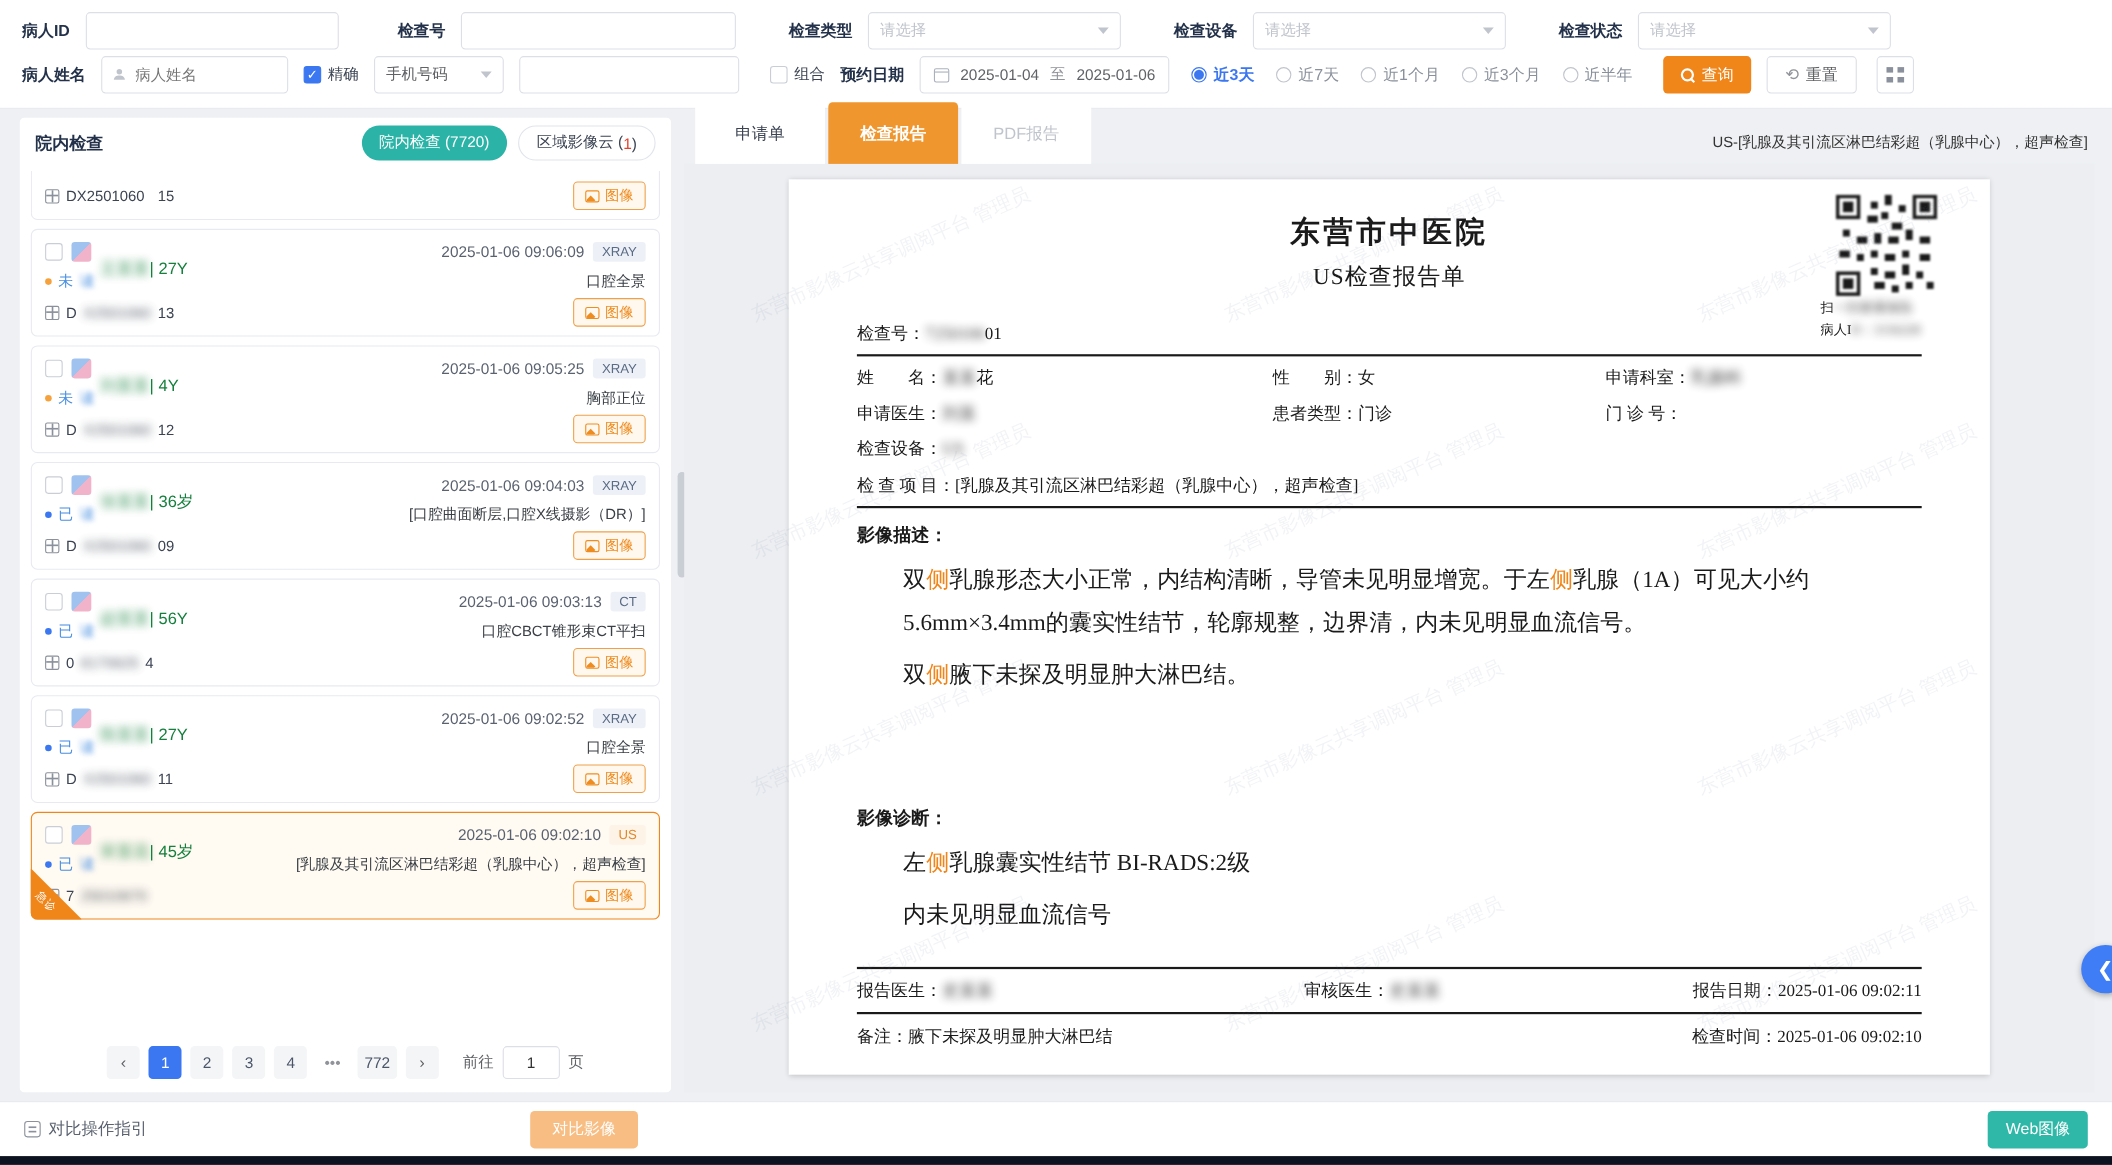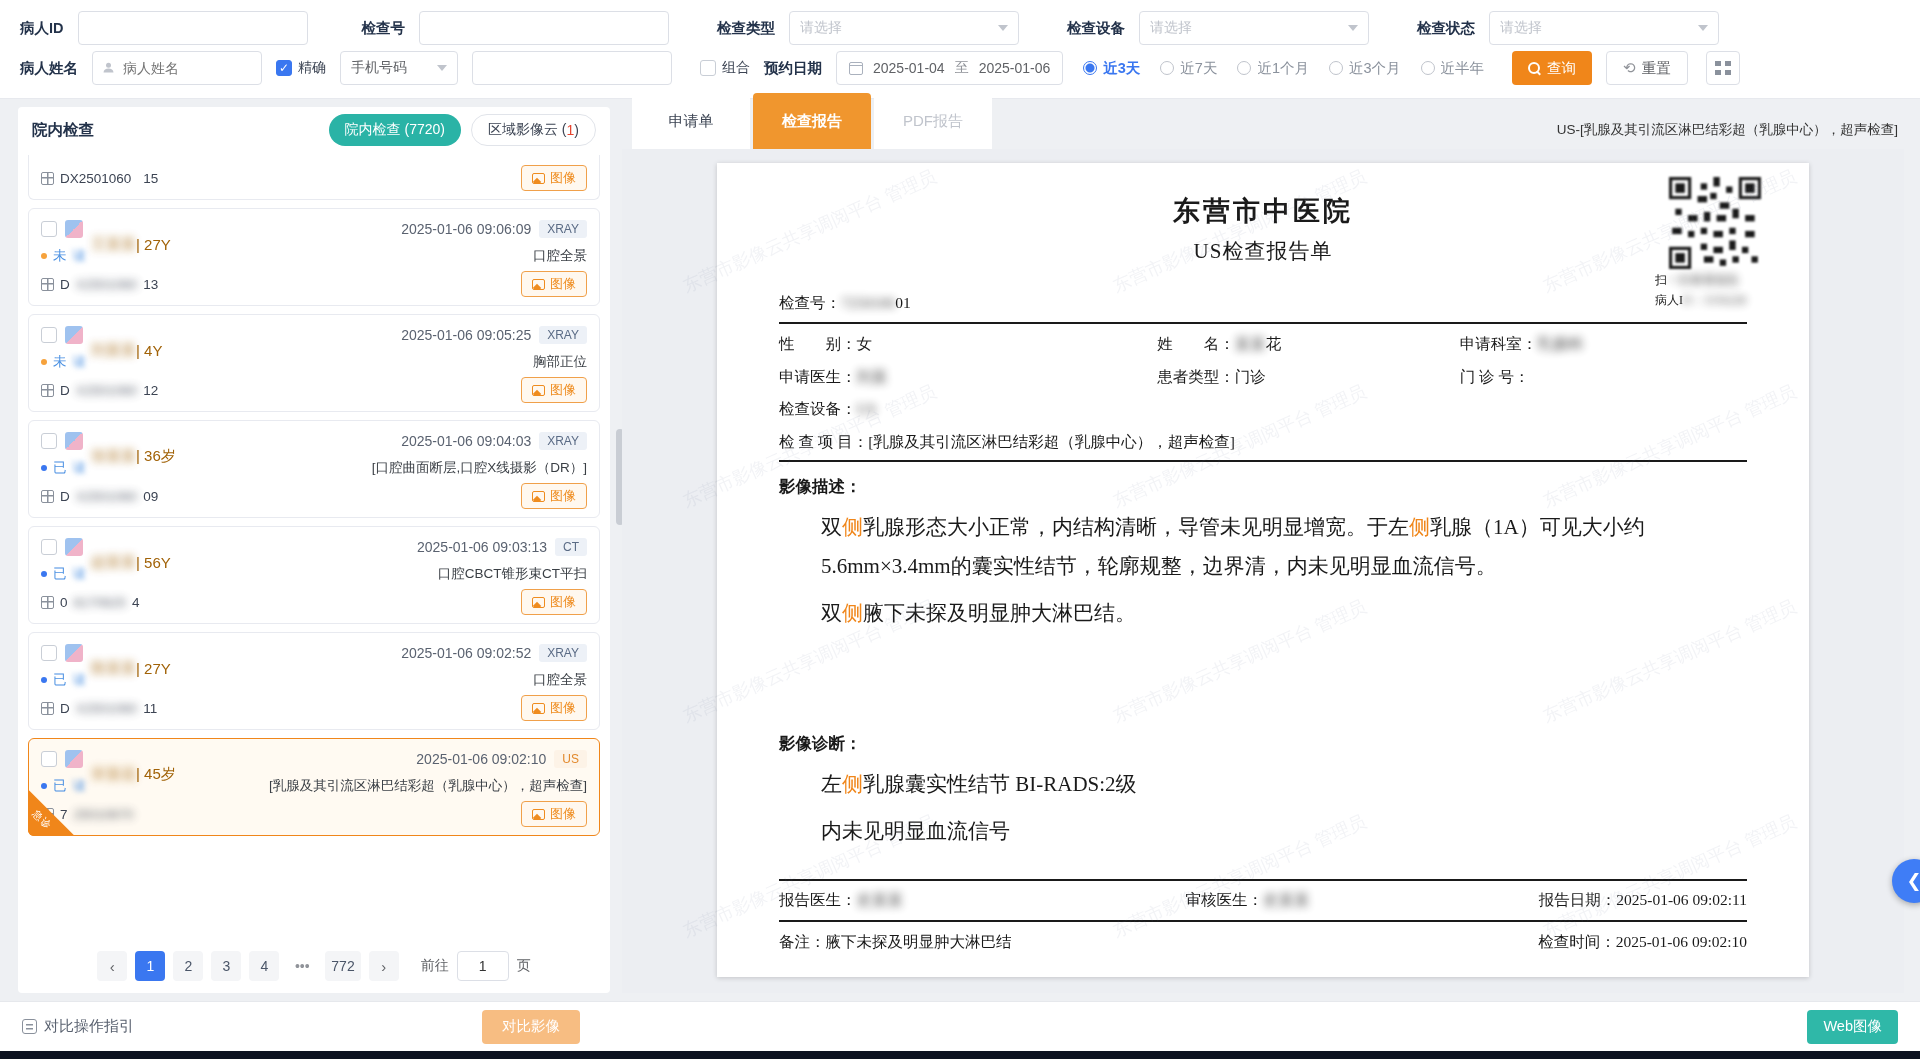--- a/index.html
+++ b/index.html
@@ -70,21 +70,21 @@
   .pill { height:32px; border-radius:16px; display:inline-flex; align-items:center; padding:0 16px; font-size:14px; cursor:pointer; }
   .pill.active { background:#2ab3a6; color:#fff; }
   .pill.plain { background:#fff; border:1px solid #e1e4ea; color:#3c4453; }
   .pill .red { color:#e5432e; }
   .exam-list { flex:1; overflow:hidden; padding:2px 10px 0; min-height:0; }
   .card { position:relative; border:1px solid #e8eaf0; border-radius:6px; padding:7px 12px 8px; margin-bottom:8px; background:#fff; cursor:pointer; }
   .card.selected { border:1.5px solid #f0861a; background:#fffaf2; }
   .card.partial { border-top:none; border-top-left-radius:0; border-top-right-radius:0; }
   .c-row1 { display:flex; align-items:center; gap:8px; height:26px; }
   .thumb { width:18px; height:18px; border-radius:3px; background:linear-gradient(135deg,#9fc2ef 50%,#f0b3c9 50%); flex:none; }
-  .c-name { font-size:15px; color:#a16207; display:flex; align-items:center;margin-top:30px; }
+  .c-name { font-size:15px; color:#15803d; display:flex; align-items:center;margin-top:30px; }
   .c-time { margin-left:auto; color:#5a6270; font-size:14px; }
   .c-badge { background:#edf1f7; color:#5a6b85; font-size:12px; padding:3px 8px; border-radius:3px; line-height:1; }
   .c-badge.US { background:#fdf3e7; color:#e2882a; }
   .c-row2 { display:flex; align-items:center; justify-content:space-between; height:24px; margin-top:2px; }
   .c-status { display:flex; align-items:center; gap:6px; color:#4a90e2; font-size:13.5px; }
   .dot { width:6px; height:6px; border-radius:50%; display:inline-block; }
   .dot.unread { background:#f6a23c; }
   .dot.read { background:#3a77f0; }
   .c-desc { color:#3a3f45; font-size:13.5px; max-width:430px; white-space:nowrap; overflow:hidden; text-overflow:ellipsis; text-align:right; }
   .c-row3 { display:flex; align-items:center; justify-content:space-between; margin-top:3px; height:26px; }
@@ -534,22 +534,22 @@
           </div>
 
           <div class="hosp">东营市中医院</div>
           <div class="rep-title">US检查报告单</div>
 
           <div class="examno-row">
             <span class="f-k">检查号：</span><span class="blur">7250106</span><span>01</span>
           </div>
 
           <div class="fields">
+            <span><span class="f-k">姓　　名：</span><span class="blur">某某</span><span>花</span></span>
             <span><span class="f-k">性　　别：</span><span>女</span></span>
-            <span><span class="f-k">姓　　名：</span><span class="blur">某某</span><span>花</span></span>
             <span><span class="f-k">申请科室：</span><span class="blur">乳腺科</span></span>
             <span><span class="f-k">申请医生：</span><span class="blur">刘某</span></span>
             <span><span class="f-k">患者类型：</span><span>门诊</span></span>
             <span><span class="f-k">门 诊 号：</span><span></span></span>
             <span><span class="f-k">检查设备：</span><span class="blur">US</span></span>
             <span></span>
             <span class="field-full"><span class="f-k">检 查 项 目：</span><span>[乳腺及其引流区淋巴结彩超（乳腺中心），超声检查]</span></span>
           </div>
 
           <div class="sec-title">影像描述：</div>

